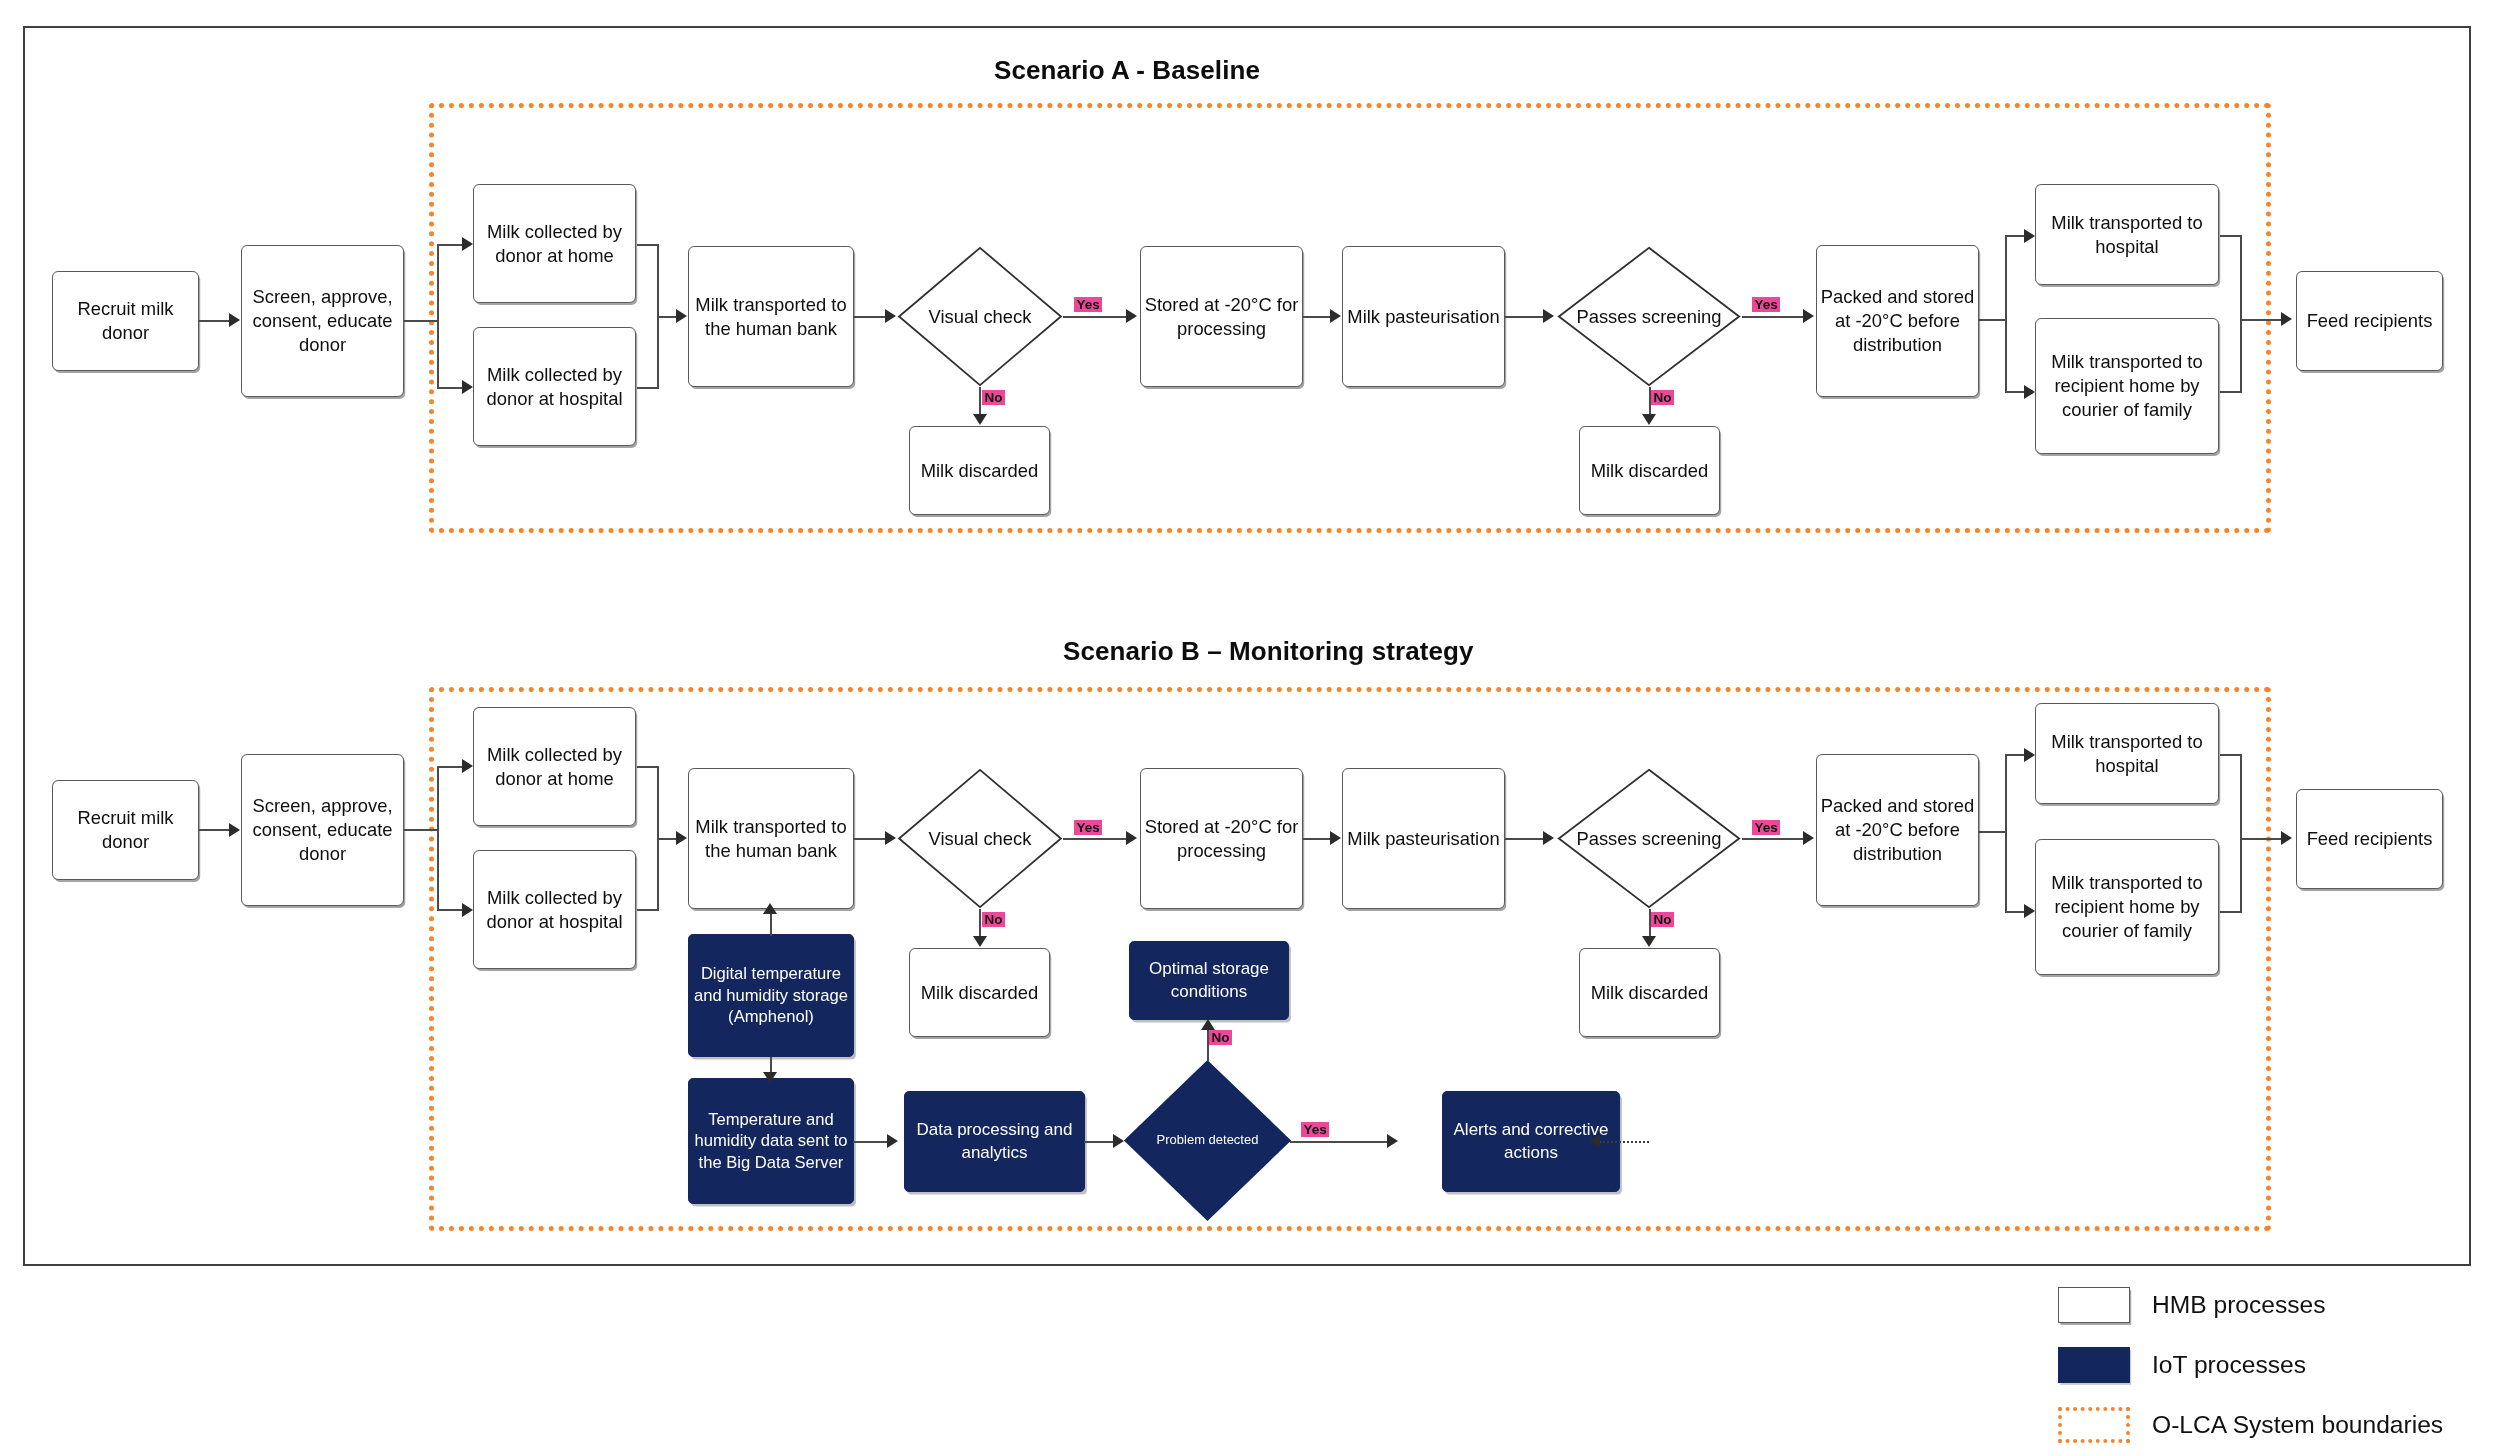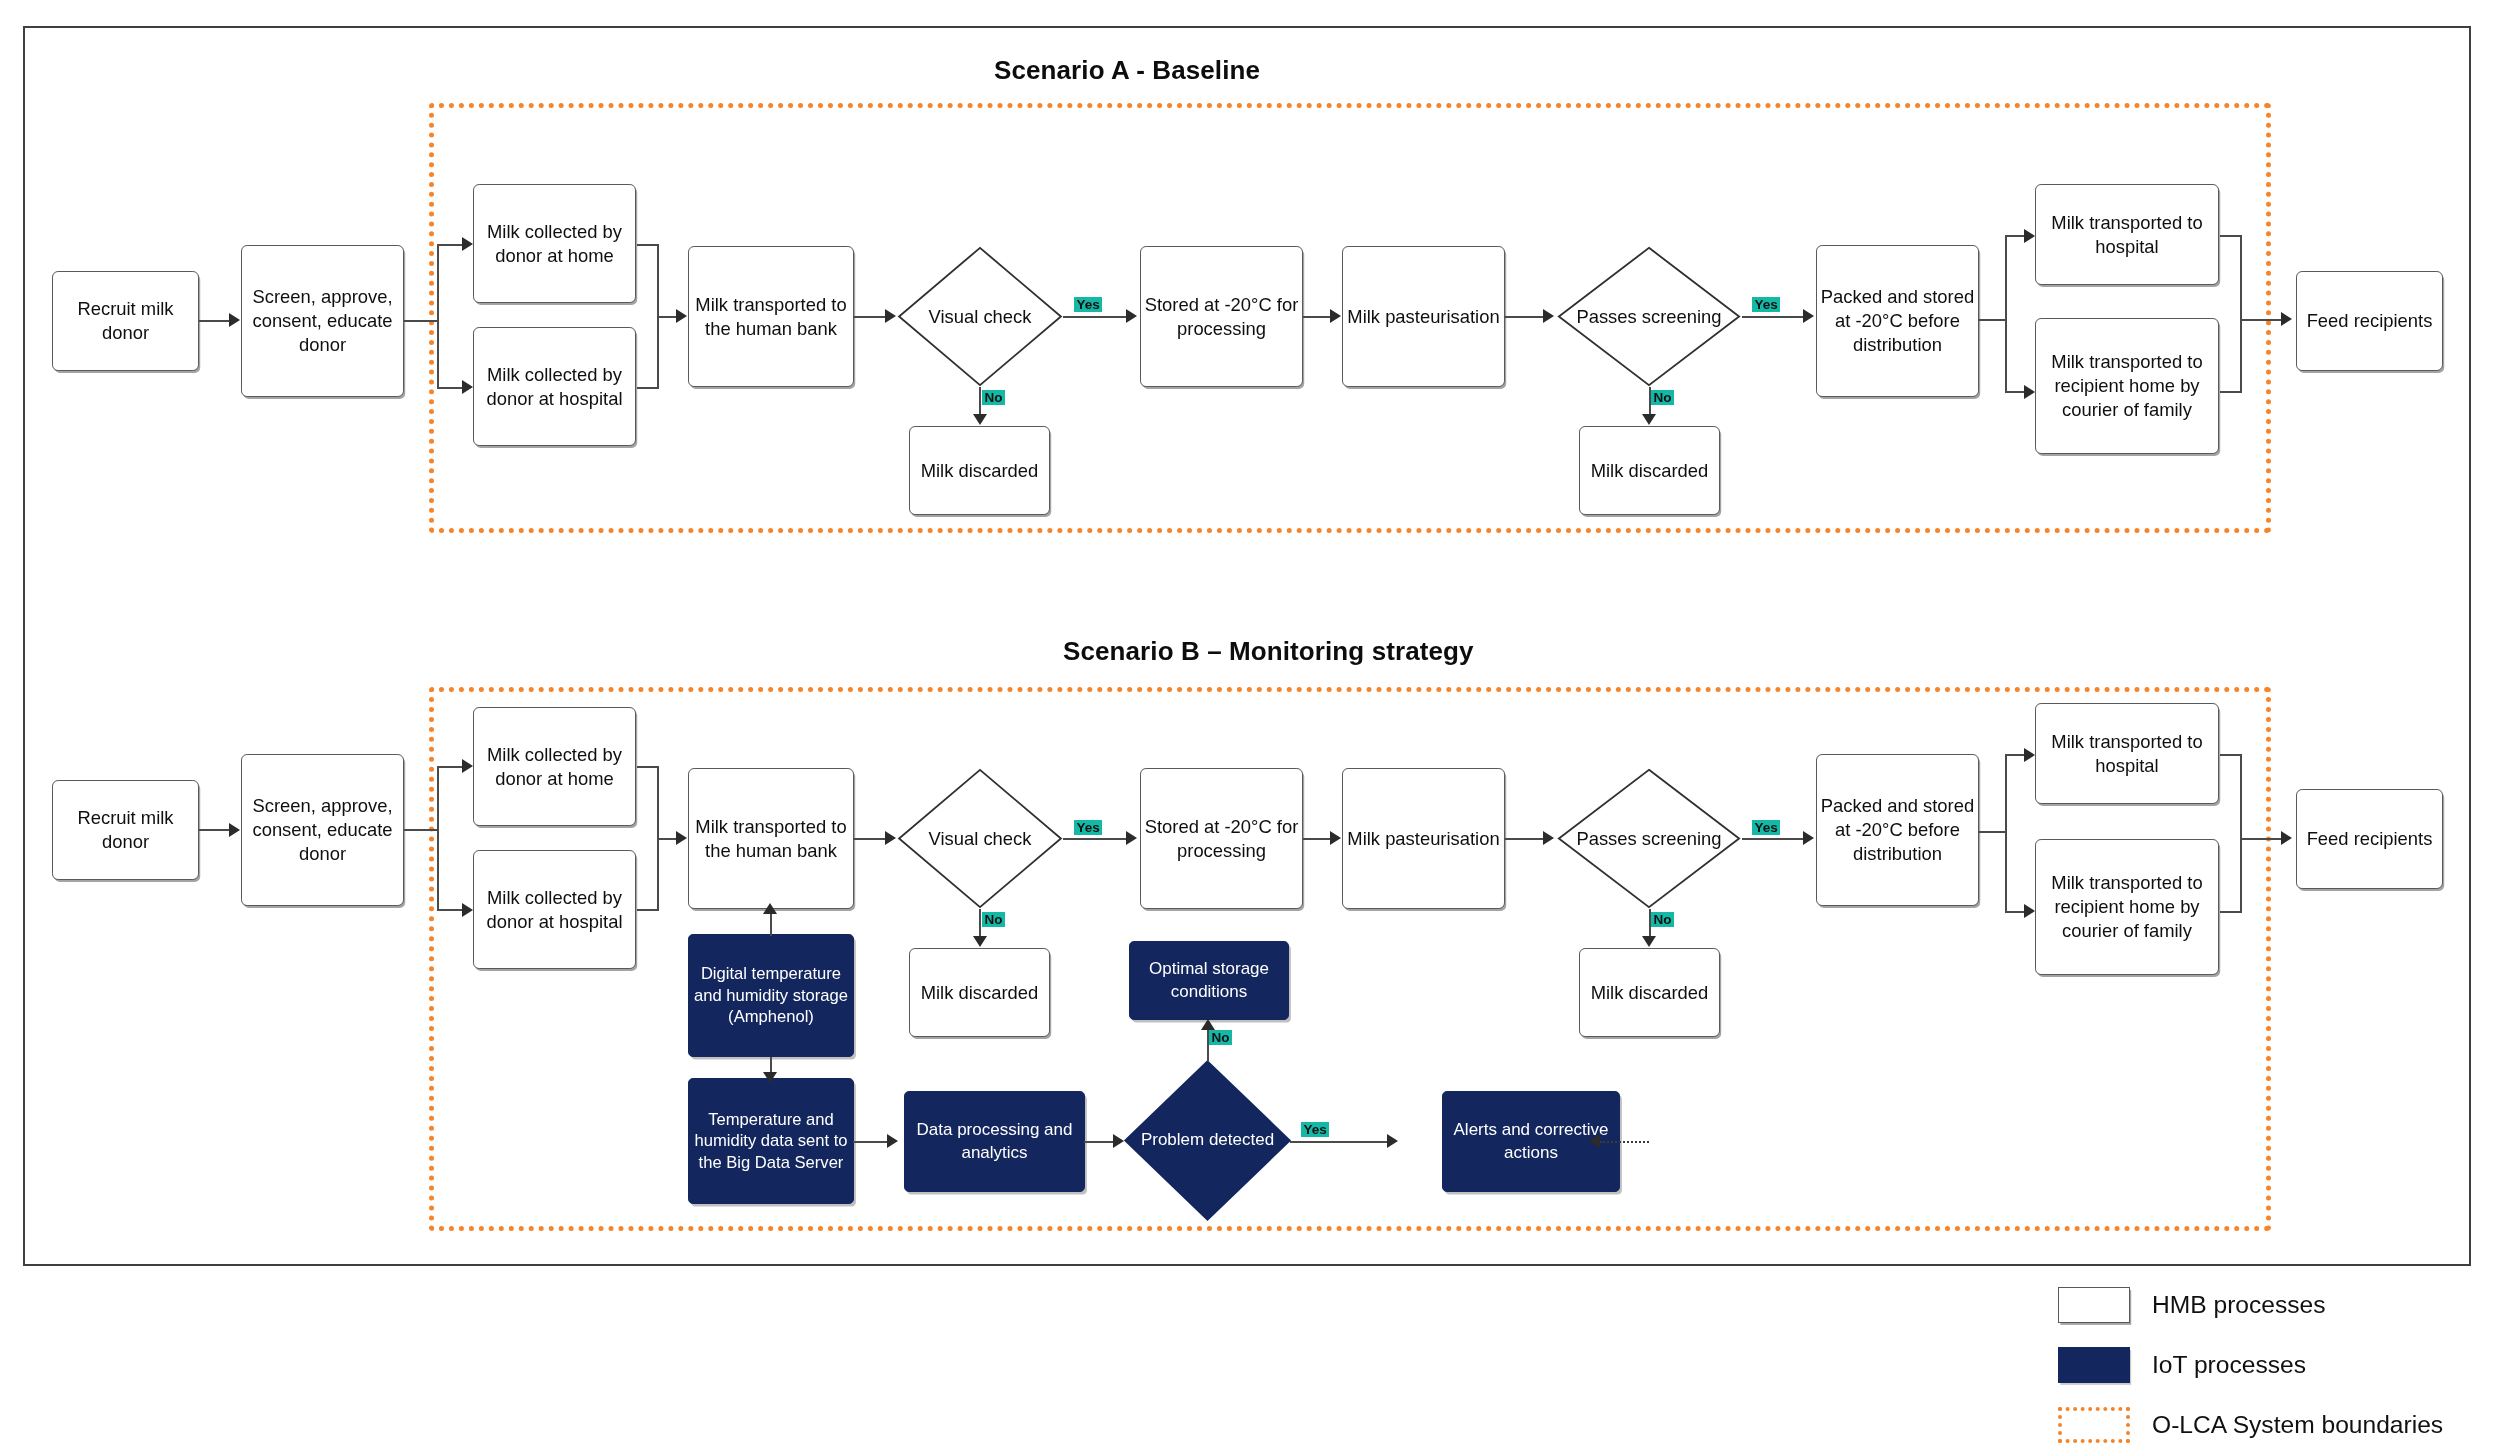--- a/index.html
+++ b/index.html
@@ -42,21 +42,21 @@
   .ln.h{height:1.8px;}
   .ln.v{width:1.8px;}
   .arrow{position:absolute;width:0;height:0;}
   .arrow.r{border-top:7.4px solid transparent;border-bottom:7.4px solid transparent;border-left:11.7px solid #2b2b2b;}
   .arrow.l{border-top:7.4px solid transparent;border-bottom:7.4px solid transparent;border-right:11.7px solid #2b2b2b;}
   .arrow.d{border-left:7.4px solid transparent;border-right:7.4px solid transparent;border-top:11.7px solid #2b2b2b;}
   .arrow.u{border-left:7.4px solid transparent;border-right:7.4px solid transparent;border-bottom:11.7px solid #2b2b2b;}
   .dotln{position:absolute;height:0;border-top:2.5px dotted #3a3a3a;}
 
   .edgelabel{position:absolute;font-size:13.5px;font-weight:bold;color:#111;white-space:nowrap;
-      background:#14b8a6;padding:0 2.5px;}
+      background:#ec4899;padding:0 2.5px;}
 
   
   .legend{position:absolute;}
   .legend-row{position:absolute;display:flex;align-items:center;}
   .lg-swatch{width:72px;height:36px;box-sizing:border-box;margin-right:22px;}
   .lg-swatch.white{background:#fff;border:1.8px solid #595959;box-shadow:1.8px 2.5px 0 -0.6px rgba(90,90,90,.55);}
   .lg-swatch.blue{background:#13265E;border:1.8px solid #13265E;box-shadow:1.8px 2.5px 0 -0.6px rgba(150,150,150,.5);}
   .lg-swatch.dash{background:#fff;border:4.9px dotted #F5842A;}
   .lg-label{font-size:24.6px;color:#111;white-space:nowrap;}
 </style>
@@ -278,21 +278,21 @@
   </div>
 
   <div class="node iot" style="left:904px;top:1091px;width:181px;height:101px;font-size:17px;">
     <span class="txt">Data processing and analytics</span>
   </div>
 
   <div class="diamond iotd" style="left:1124px;top:1060px;width:167px;height:161px;">
     <svg width="167" height="161" viewBox="0 0 272 262">
       <polygon points="136,2 270,131 136,260 2,131" fill="#13265E" stroke="#13265E" stroke-width="3"></polygon>
     </svg>
-    <div class="dlabel" style="font-size:17px;">
+    <div class="dlabel" style="font-size:13px;">
         <span>Problem detected</span>
       </div>
   </div>
 
   <div class="node iot" style="left:1129px;top:941px;width:160px;height:79px;font-size:17px;">
     <span class="txt">Optimal storage conditions</span>
   </div>
 
   <div class="node iot" style="left:1410px;top:1091px;width:178px;height:101px;font-size:17px;margin-left:32px;">
     <span class="txt">Alerts and corrective actions</span>

